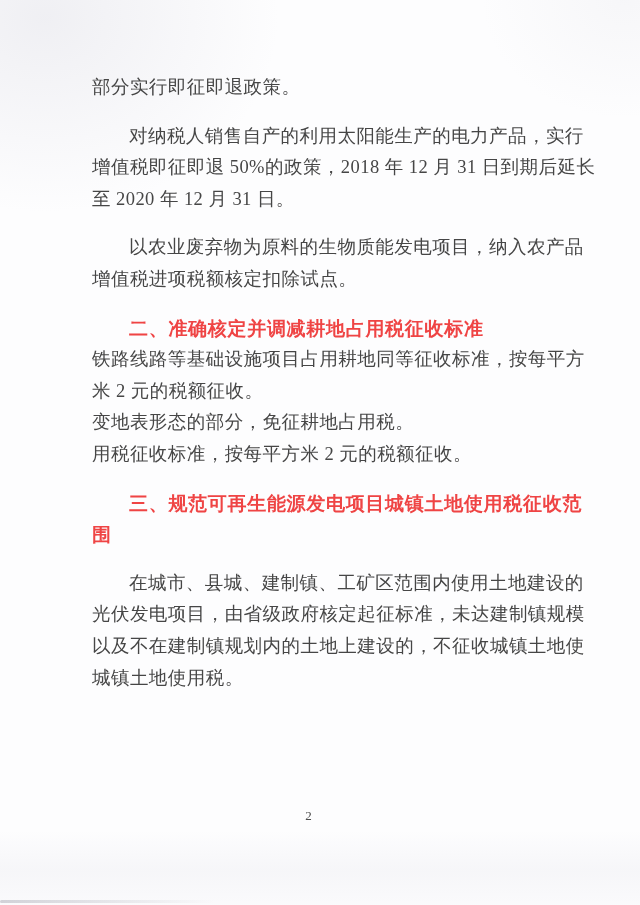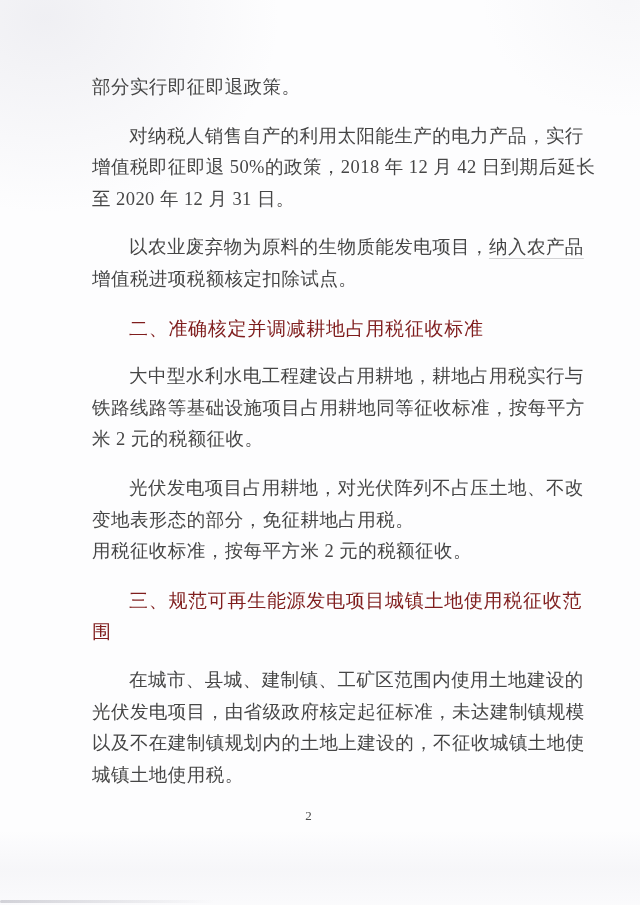--- a/index.html
+++ b/index.html
@@ -59,32 +59,31 @@
   }
   .ln {
     white-space: nowrap;
   }
   .indent {
     padding-left: 37px;
     margin-top: 17px;
   }
   .heading {
     font-family: "Liberation Sans", "DejaVu Sans", sans-serif;
-    font-weight: normal;
-    color: #7f1d1d;
+    font-weight: bold;
+    color: #ef4444;
     font-size: 19px;
     letter-spacing: 0.7px;
   }
   .u-mark {
     text-decoration-color: rgba(95,95,100,0.50);
     text-decoration-thickness: 1.3px;
     text-underline-offset: 5px;
   }
   .u-mark-faint {
-    text-decoration: underline;
     text-decoration-color: rgba(115,115,120,0.30);
     text-decoration-thickness: 1.2px;
     text-underline-offset: 5px;
     text-align: center;
   }
   .page-number {
     position: absolute;
     left: 0;
     top: 808px;
     width: 618px; 
@@ -100,33 +99,31 @@
 <div class="page">
 
   <div class="shade-tl"></div>
   <div class="shade-tr"></div>
   <div class="shade-bottom"></div>
   <div class="smudge-bl"></div>
 
   <div class="text-col">
     <div class="ln">部分实行即征即退政策。</div>
     <div class="ln indent">对纳税人销售自产的利用太阳能生产的电力产品，实行</div>
-    <div class="ln">增值税即征即退 50%的政策，2018 年 12 月 42 日到期后延长</div>
+    <div class="ln">增值税即征即退 50%的政策，2018 年 12 月 31 日到期后延长</div>
     <div class="ln">至 2020 年 12 月 31 日。</div>
 
     <div class="ln indent">
       <span>以</span><span class="u-mark">农业废弃物为原料的生物质能发电项目</span><span>，</span><span class="u-mark-faint">纳入农产品</span>
     </div>
 
     <div class="ln">增值税进项税额核定扣除试点。</div>
     <div class="ln heading indent">二、准确核定并调减耕地占用税征收标准</div>
-    <div class="ln indent">大中型水利水电工程建设占用耕地，耕地占用税实行与</div>
     <div class="ln">铁路线路等基础设施项目占用耕地同等征收标准，按每平方</div>
     <div class="ln">米 2 元的税额征收。</div>
-    <div class="ln indent">光伏发电项目占用耕地，对光伏阵列不占压土地、不改</div>
     <div class="ln">变地表形态的部分，免征耕地占用税。</div>
     <div class="ln">用税征收标准，按每平方米 2 元的税额征收。</div>
     <div class="ln heading indent">三、规范可再生能源发电项目城镇土地使用税征收范</div>
     <div class="ln heading">围</div>
     <div class="ln indent">在城市、县城、建制镇、工矿区范围内使用土地建设的</div>
     <div class="ln">光伏发电项目，由省级政府核定起征标准，未达建制镇规模</div>
     <div class="ln">以及不在建制镇规划内的土地上建设的，不征收城镇土地使</div>
     <div class="ln">城镇土地使用税。</div>
   </div>
 

